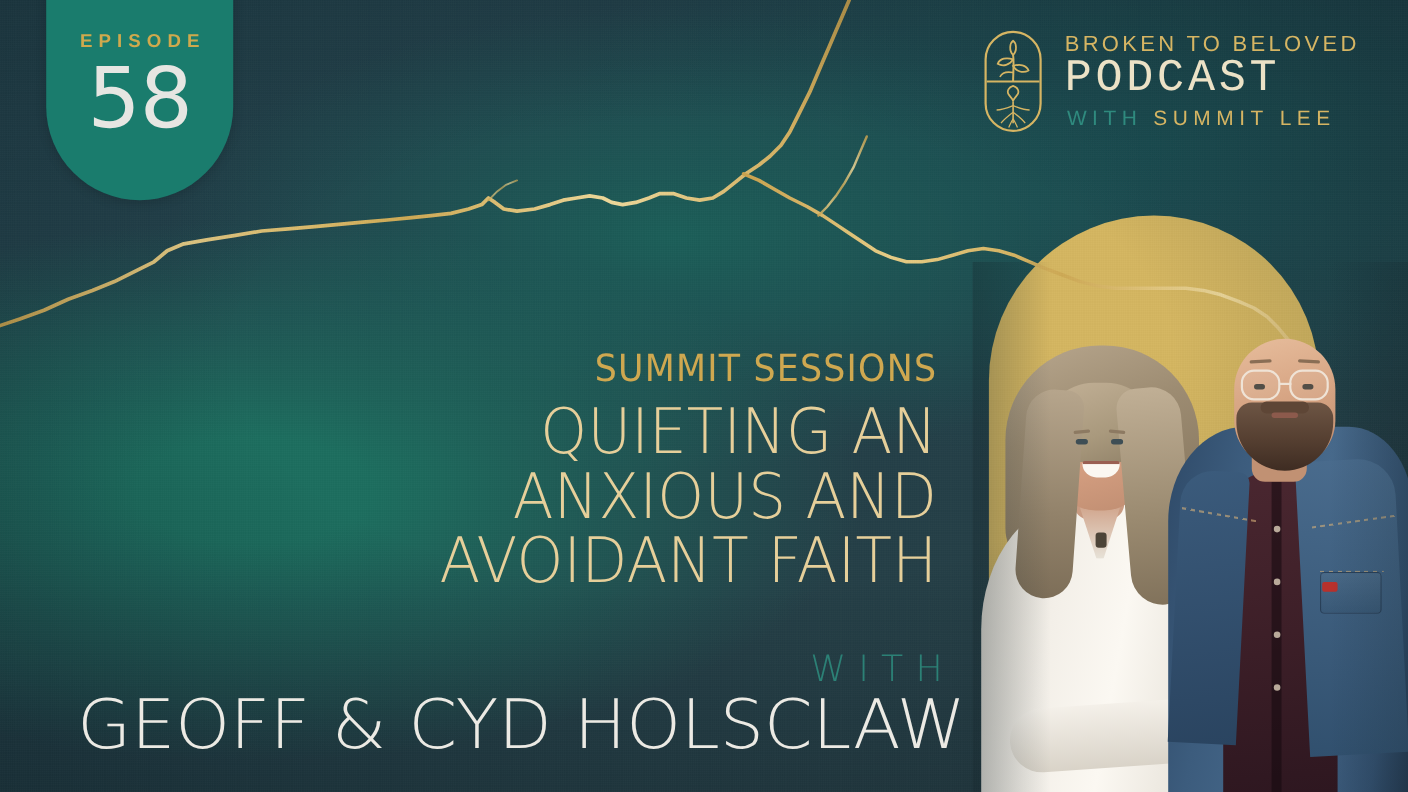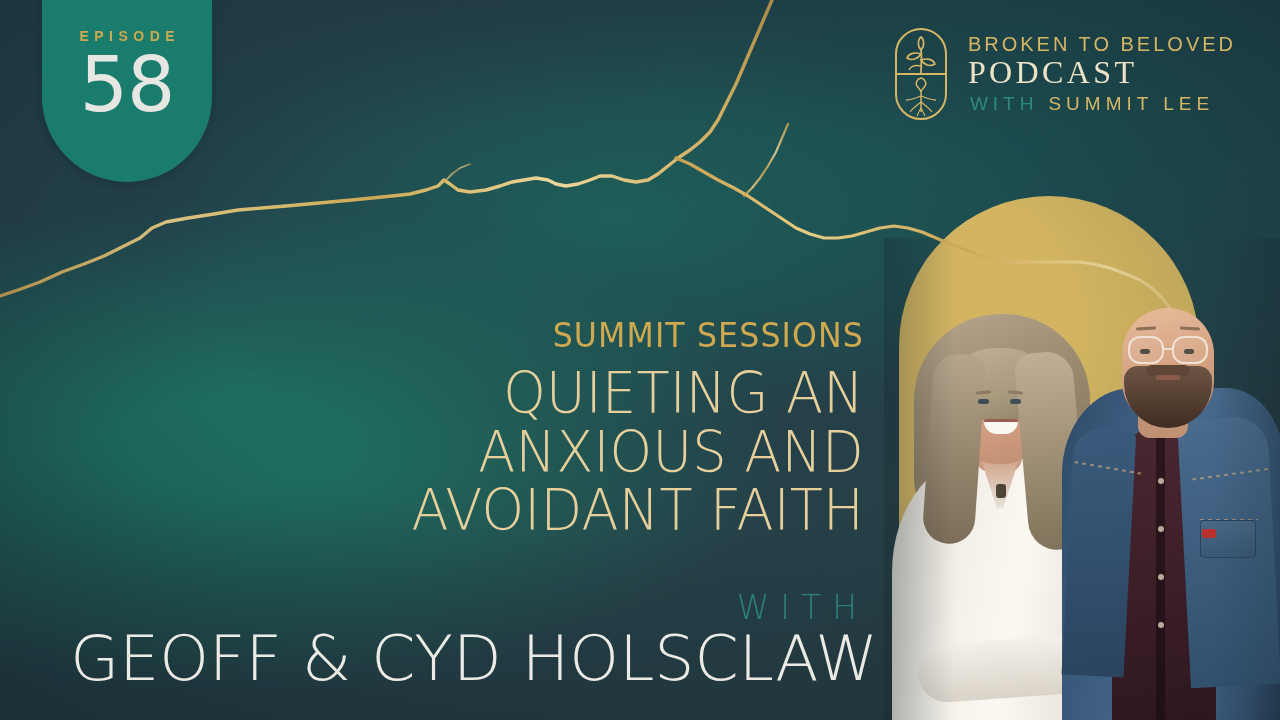--- a/index.html
+++ b/index.html
@@ -59,21 +59,21 @@
     width:170px; height:196px;
     background:#1a7c6d;
     border-radius:0 0 85px 85px;
     display:flex; flex-direction:column;
     align-items:center; justify-content:flex-start;
     padding-top:42px;
     box-shadow:0 2px 10px rgba(0,0,0,.16);
   }
   .episode-label {
     color:#cfa94d;
-    font-size:14px;
+    font-size:17px;
     letter-spacing:5.5px;
     font-weight:700;
     text-indent:5.5px;
     font-family:"Liberation Sans", sans-serif;
   }
   .episode-number {
     color:#e6e6e2;
     font-size:76px;
     line-height:.98;
     font-weight:400;
@@ -94,44 +94,44 @@
     color:#d6b563;
     font-size:20px;
     letter-spacing:3.0px;
     font-weight:400;
     text-indent:3px;
     white-space:nowrap;
     font-family:"Liberation Sans", sans-serif;
   }
   .logo-line2 {
     color:#ece2c6;
-    font-size:32px;
+    font-size:41px;
     letter-spacing:3.4px;
     line-height:1.0;
     font-weight:400;
     margin-top:0;
     text-indent:3px;
     white-space:nowrap;
-    font-family:Liberation Serif, serif;
+    font-family:Liberation Mono, monospace;
   }
   .logo-line3 {
     font-size:19px;
     letter-spacing:5.0px;
     margin-top:5px;
     white-space:nowrap;
     text-indent:5px;
     font-family:"Liberation Sans", sans-serif;
   }
   .logo-line3 .lw { color:#2f8a7e; }
   .logo-line3 .ln { color:#d6b563; margin-left:10px; }
 
   
   .title-block {
     position:absolute;
-    left:0; right:406px;
+    left:0; right:418px;
     top:318px;
     text-align:right;
     padding-right:10px;
   }
   .eyebrow {
     color:#cfa850;
     font-size:34px;
     letter-spacing:1.2px;
     line-height:1;
     font-weight:400;

